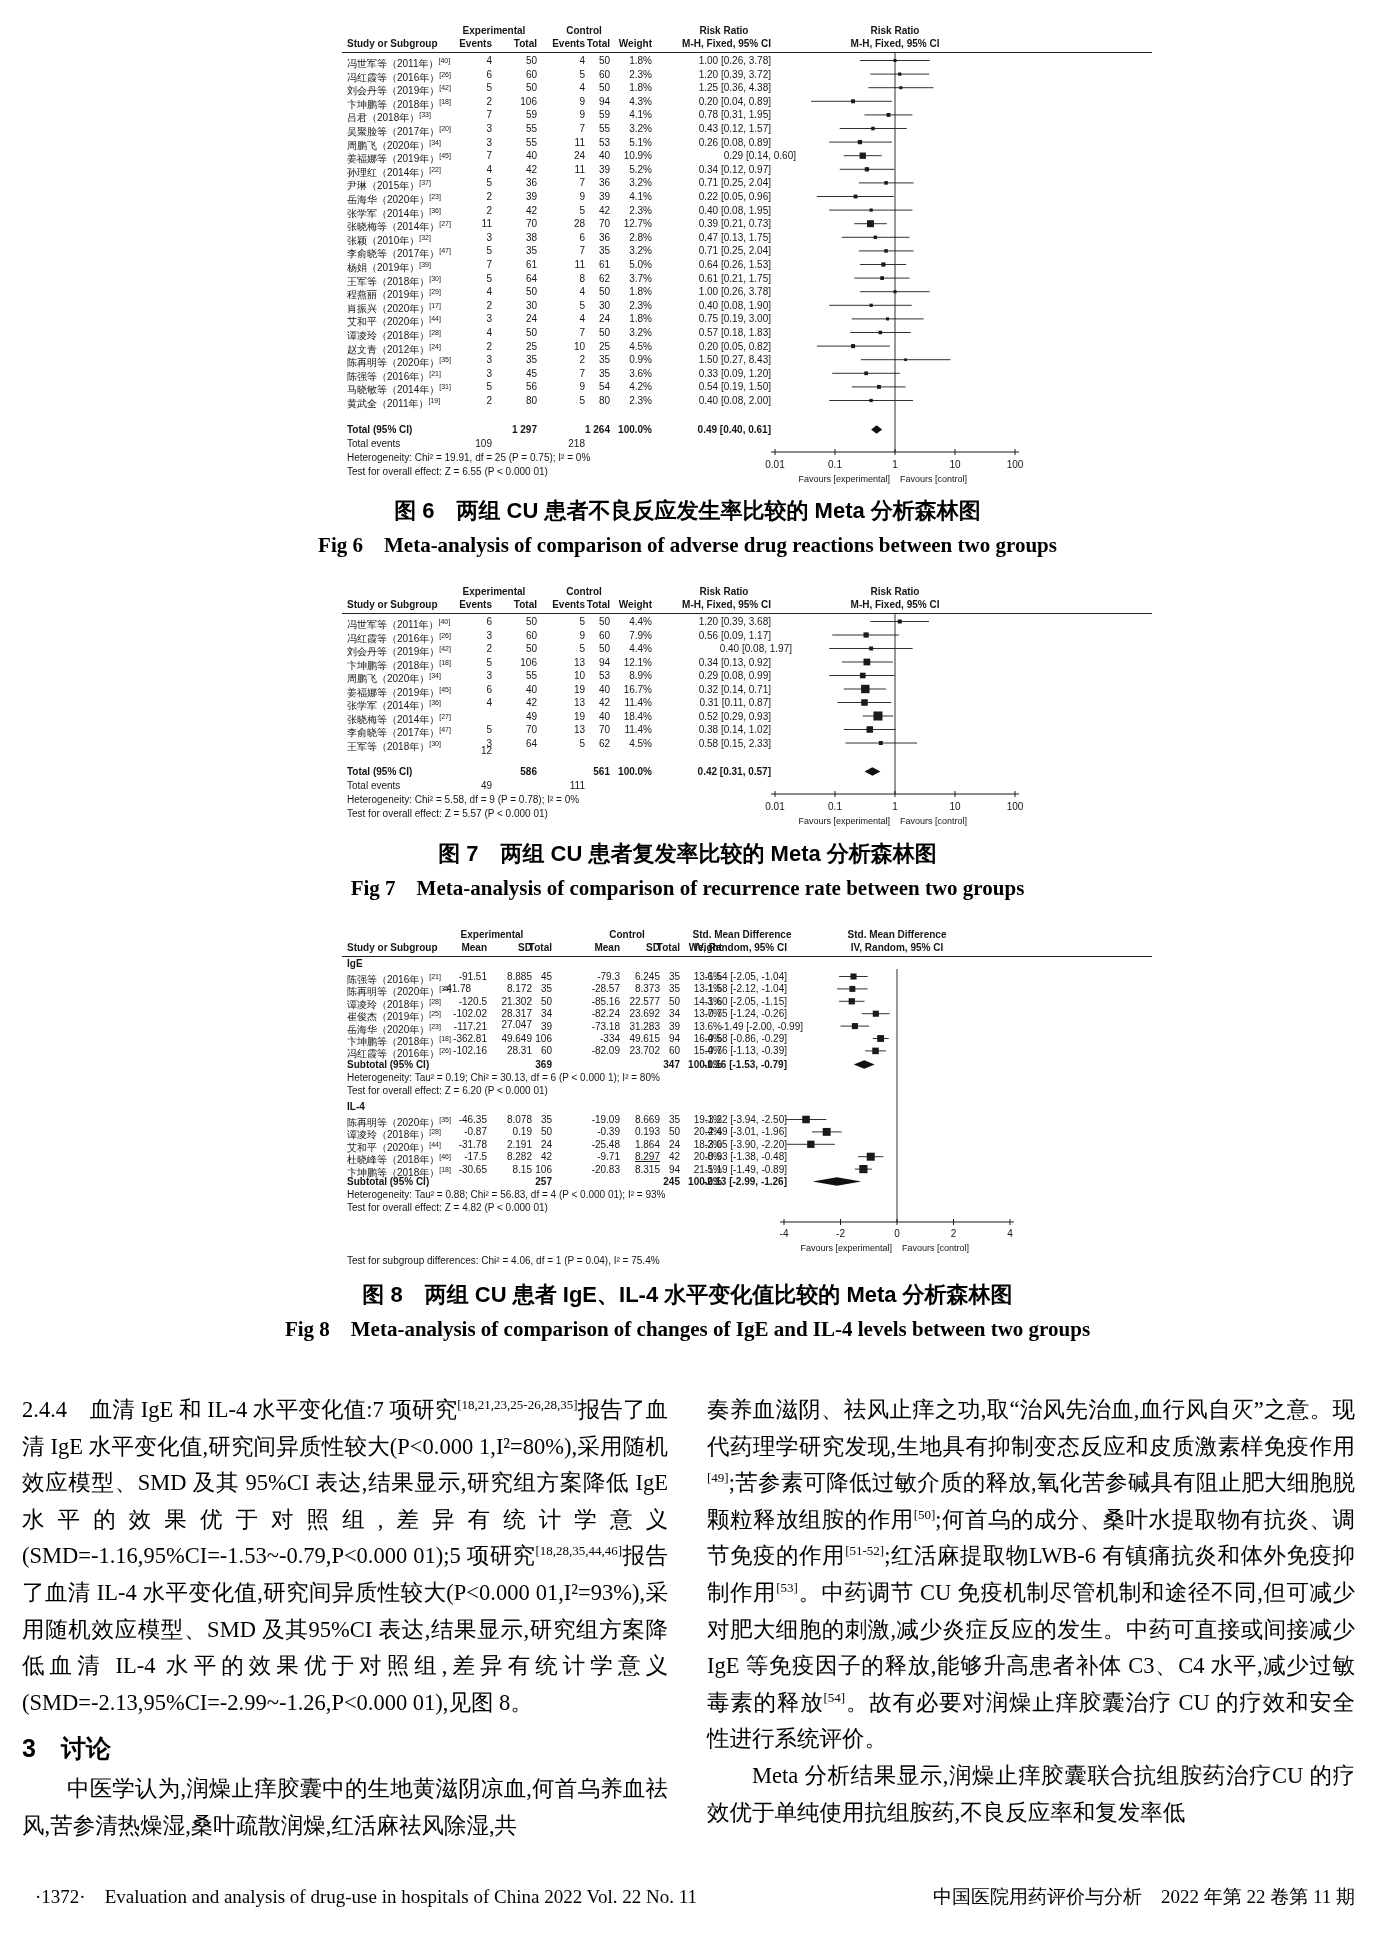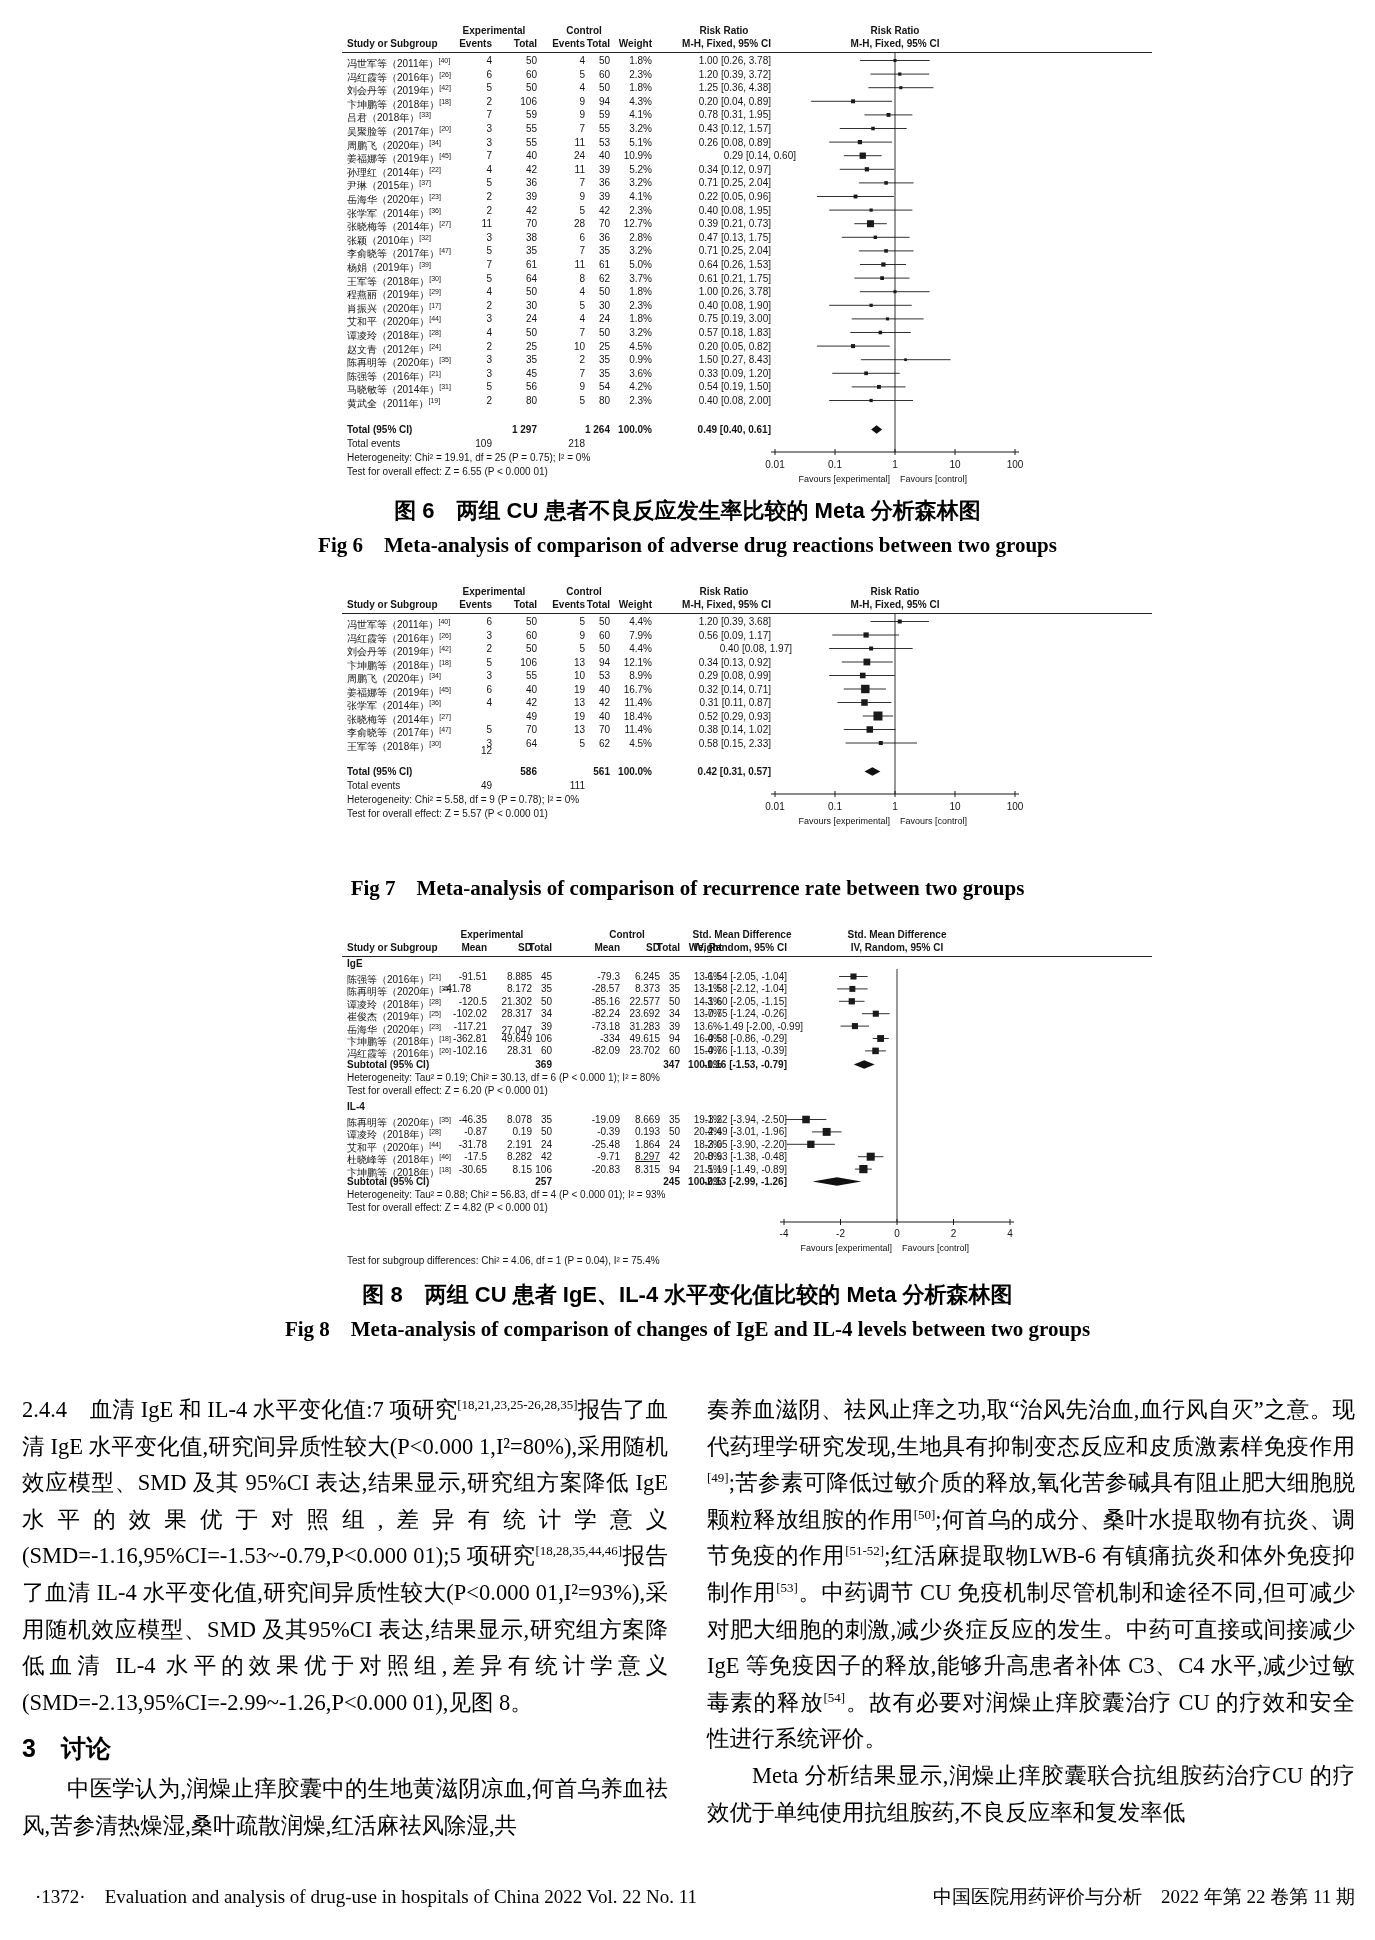--- a/index.html
+++ b/index.html
@@ -316,20 +316,21 @@
       <div class="ft" style="left: 411px; top: 447px; width: 44px; text-align: center;">0.01</div>
       <div class="ft" style="left: 471px; top: 447px; width: 44px; text-align: center;">0.1</div>
       <div class="ft" style="left: 531px; top: 447px; width: 44px; text-align: center;">1</div>
       <div class="ft" style="left: 591px; top: 447px; width: 44px; text-align: center;">10</div>
       <div class="ft" style="left: 651px; top: 447px; width: 44px; text-align: center;">100</div>
       <div class="ft small" style="left: 418px; top: 461px; width: 130px; text-align: right;">Favours [experimental]</div>
       <div class="ft small" style="left: 558px; top: 461px; width: 130px; text-align: left;">Favours [control]</div>
     </section>
 
   <section class="fig" id="fig7">
+    <div class="cap-zh" style="top:277px;">图 7　两组 CU 患者复发率比较的 Meta 分析森林图</div>
     <div class="cap-en" style="top:312px;">Fig 7　Meta-analysis of comparison of recurrence rate between two groups</div>
   <svg class="fsvg" width="810" height="346">
         <line x1="528.4638764215899" y1="59.5" x2="586.9508691204111" y2="59.5" stroke="#1a1a1a" stroke-width="0.9"></line>
         <rect x="555.7588747628575" y="57.508" width="3.984" height="3.984" fill="#1a1a1a"></rect>
         <line x1="490.2545505663595" y1="73" x2="557.0911517047697" y2="73" stroke="#1a1a1a" stroke-width="0.9"></line>
         <rect x="521.4888363926733" y="70.378" width="5.244" height="5.244" fill="#1a1a1a"></rect>
         <line x1="487.1853992195166" y1="86.5" x2="570.6679735696955" y2="86.5" stroke="#1a1a1a" stroke-width="0.9"></line>
         <rect x="527.1315994796778" y="84.508" width="3.984" height="3.984" fill="#1a1a1a"></rect>
         <line x1="499.83660113841023" y1="100" x2="550.8272696407333" y2="100" stroke="#1a1a1a" stroke-width="0.9"></line>
         <rect x="521.5107350225353" y="96.622" width="6.756" height="6.756" fill="#1a1a1a"></rect>
@@ -541,21 +542,21 @@
       <div class="ft" style="left: 85px; top: 93.2px; width: 60px; text-align: right;">-102.02</div>
       <div class="ft" style="left: 130px; top: 93.2px; width: 60px; text-align: right;">28.317</div>
       <div class="ft" style="left: 150px; top: 93.2px; width: 60px; text-align: right;">34</div>
       <div class="ft" style="left: 218px; top: 93.2px; width: 60px; text-align: right;">-82.24</div>
       <div class="ft" style="left: 258px; top: 93.2px; width: 60px; text-align: right;">23.692</div>
       <div class="ft" style="left: 278px; top: 93.2px; width: 60px; text-align: right;">34</div>
       <div class="ft" style="left: 320px; top: 93.2px; width: 60px; text-align: right;">13.7%</div>
       <div class="ft" style="left: 315px; top: 93.2px; width: 130px; text-align: right;">-0.75 [-1.24, -0.26]</div>
       <div class="ft" style="left: 5px; top: 105.6px; width: 215px; text-align: left;"><span>岳海华（2020年）</span><sup>[23]</sup></div>
       <div class="ft" style="left: 85px; top: 105.6px; width: 60px; text-align: right;">-117.21</div>
-      <div class="ft" style="left: 130px; top: 110px; width: 60px; text-align: right;">27.047</div>
+      <div class="ft" style="left: 130px; top: 104px; width: 60px; text-align: right;">27.047</div>
       <div class="ft" style="left: 150px; top: 105.6px; width: 60px; text-align: right;">39</div>
       <div class="ft" style="left: 218px; top: 105.6px; width: 60px; text-align: right;">-73.18</div>
       <div class="ft" style="left: 258px; top: 105.6px; width: 60px; text-align: right;">31.283</div>
       <div class="ft" style="left: 278px; top: 105.6px; width: 60px; text-align: right;">39</div>
       <div class="ft" style="left: 320px; top: 105.6px; width: 60px; text-align: right;">13.6%</div>
       <div class="ft" style="left: 315px; top: 105.6px; width: 146px; text-align: right;">-1.49 [-2.00, -0.99]</div>
       <div class="ft" style="left: 5px; top: 118px; width: 215px; text-align: left;"><span>卞坤鹏等（2018年）</span><sup>[18]</sup></div>
       <div class="ft" style="left: 85px; top: 118px; width: 60px; text-align: right;">-362.81</div>
       <div class="ft" style="left: 130px; top: 118px; width: 60px; text-align: right;">49.649</div>
       <div class="ft" style="left: 150px; top: 118px; width: 60px; text-align: right;">106</div>

